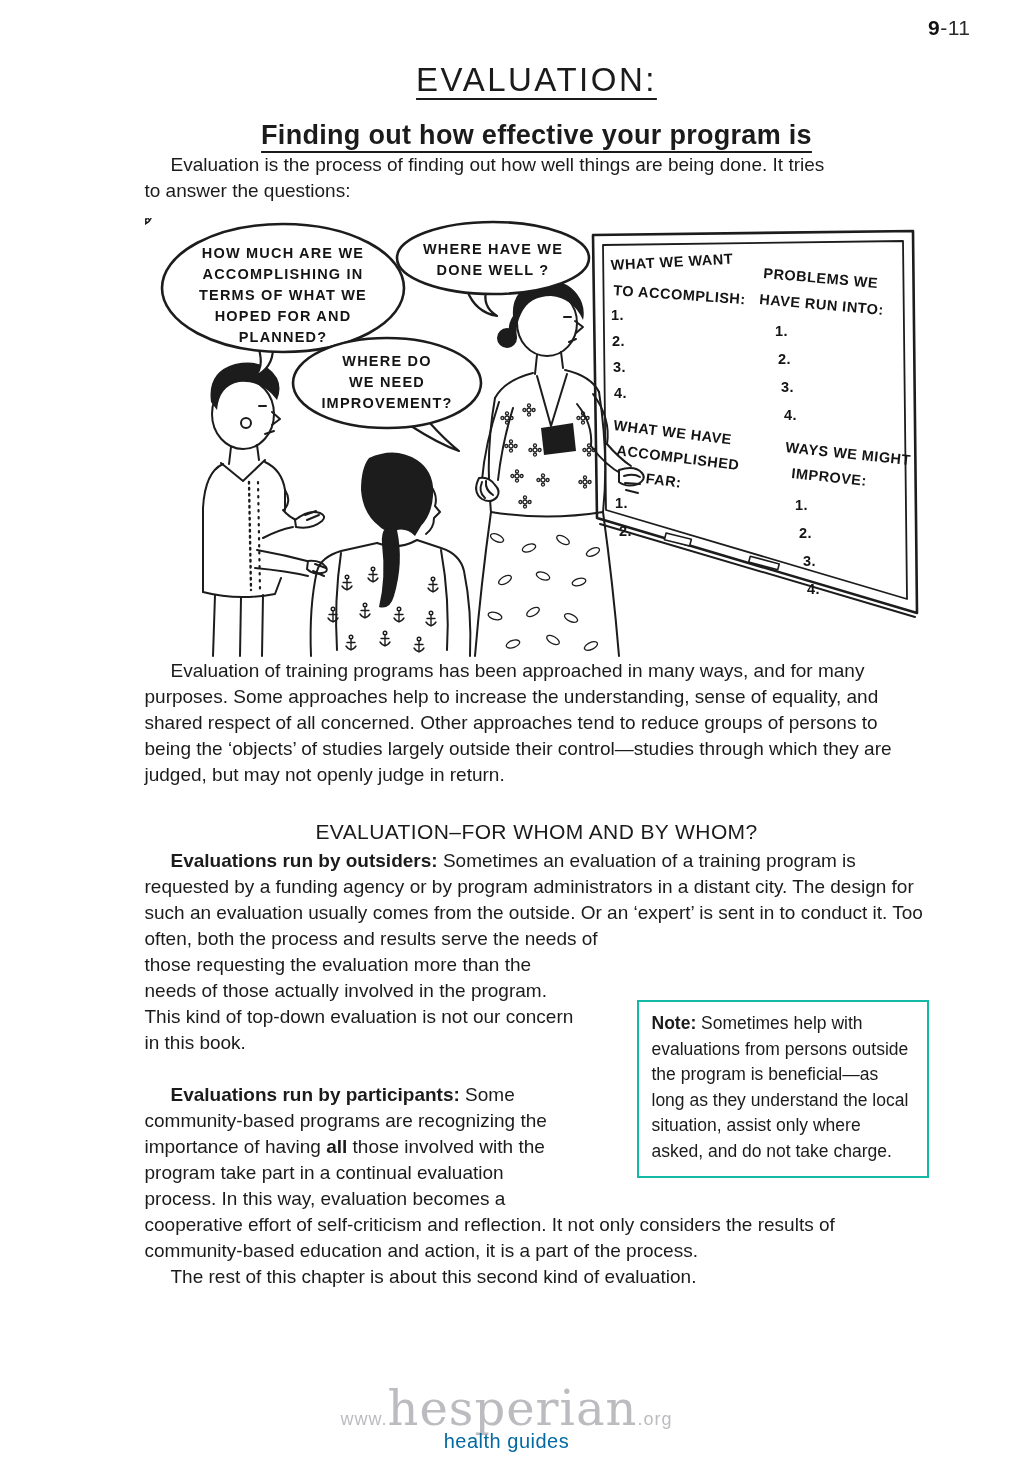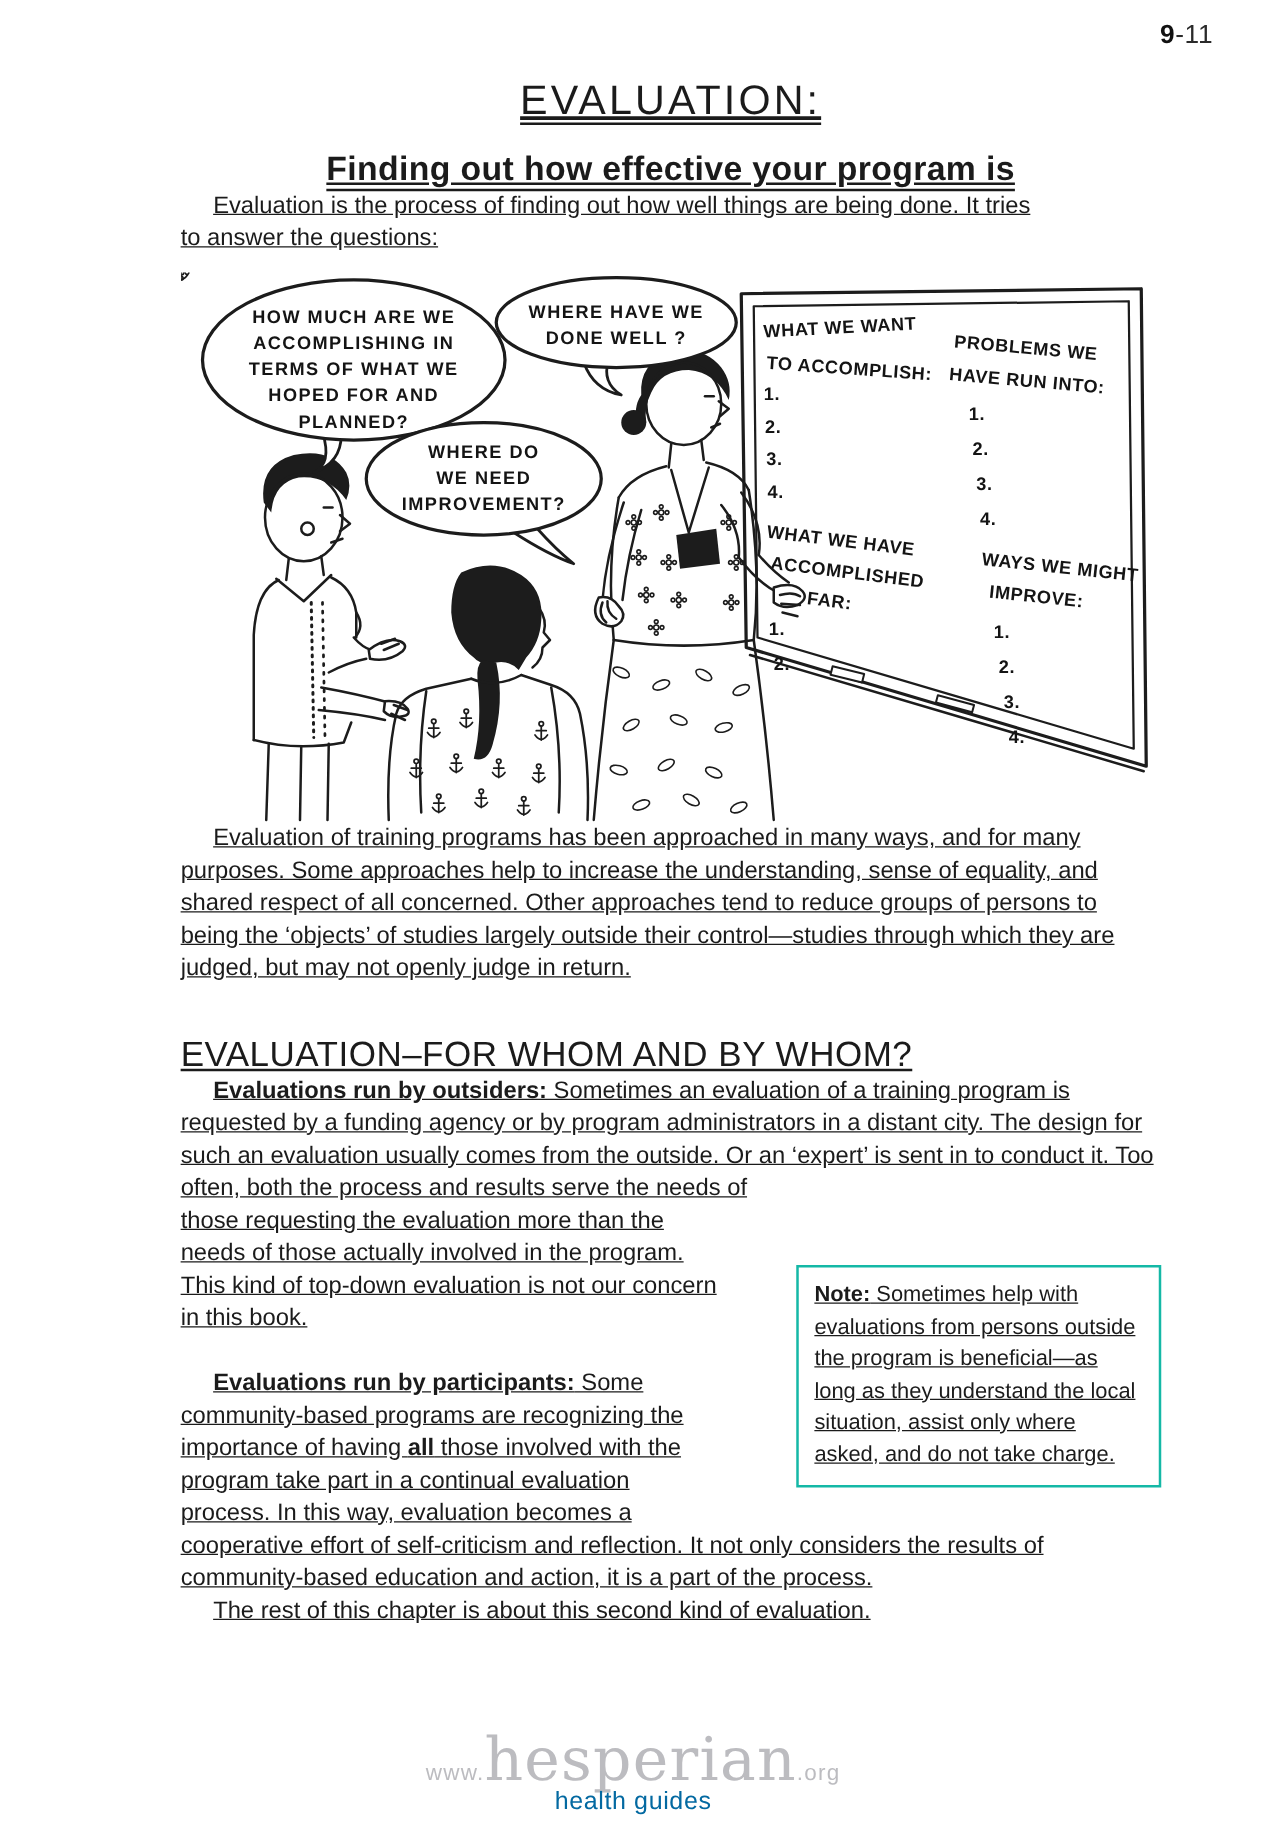--- a/index.html
+++ b/index.html
@@ -5,21 +5,21 @@
   html,body { margin:0; padding:0; background:#ffffff; }
   .page {
     position:relative;
     width:1000px; height:1463px;
     margin:0 auto;
     background:#ffffff;
     color:#1b1b1b;
     font-family:"Liberation Sans", sans-serif;
     overflow:hidden;
   }
-  .content { padding:0 78px 0 138px;text-decoration:underline; }
+  .content { padding:0 78px 0 138px; }
 
   .page-number {
     position:absolute; top:16px; right:36px;
     font-size:21px; letter-spacing:0.5px; color:#2a2a2a;
   }
   .page-number .chap { font-weight:700; color:#111; }
 
   h1.doc-title {
     margin:60px 0 0; text-align:center;
     font-size:33px; font-weight:400; letter-spacing:2.5px;
@@ -39,22 +39,22 @@
   p.body { margin:0; font-size:19px; line-height:26px; }
   .indent { text-indent:26px; }
   .intro { margin-top:26px; max-width:700px; }
 
   .illustration { position:relative; margin-top:14px; height:440px; }
   .illustration svg { display:block; }
 
   .para-approaches { margin-top:6px; }
 
   h3.section-heading {
-    margin:40px 0 0;
-    font-size:28px; font-weight:400; letter-spacing:0.4px; line-height:32px;
+    margin:28px 0 0;
+    font-size:21px; font-weight:400; letter-spacing:0.4px; line-height:32px;text-align:center;
   }
   .para-outsiders { margin-top:22px; }
 
   .wrap-row { display:flex; align-items:flex-start; }
   .col-left { width:430px; }
   .col-left p.second { margin-top:26px; }
   .col-right { margin-left:auto; width:292px; }
 
   .note-box {
     margin-top:48px;

